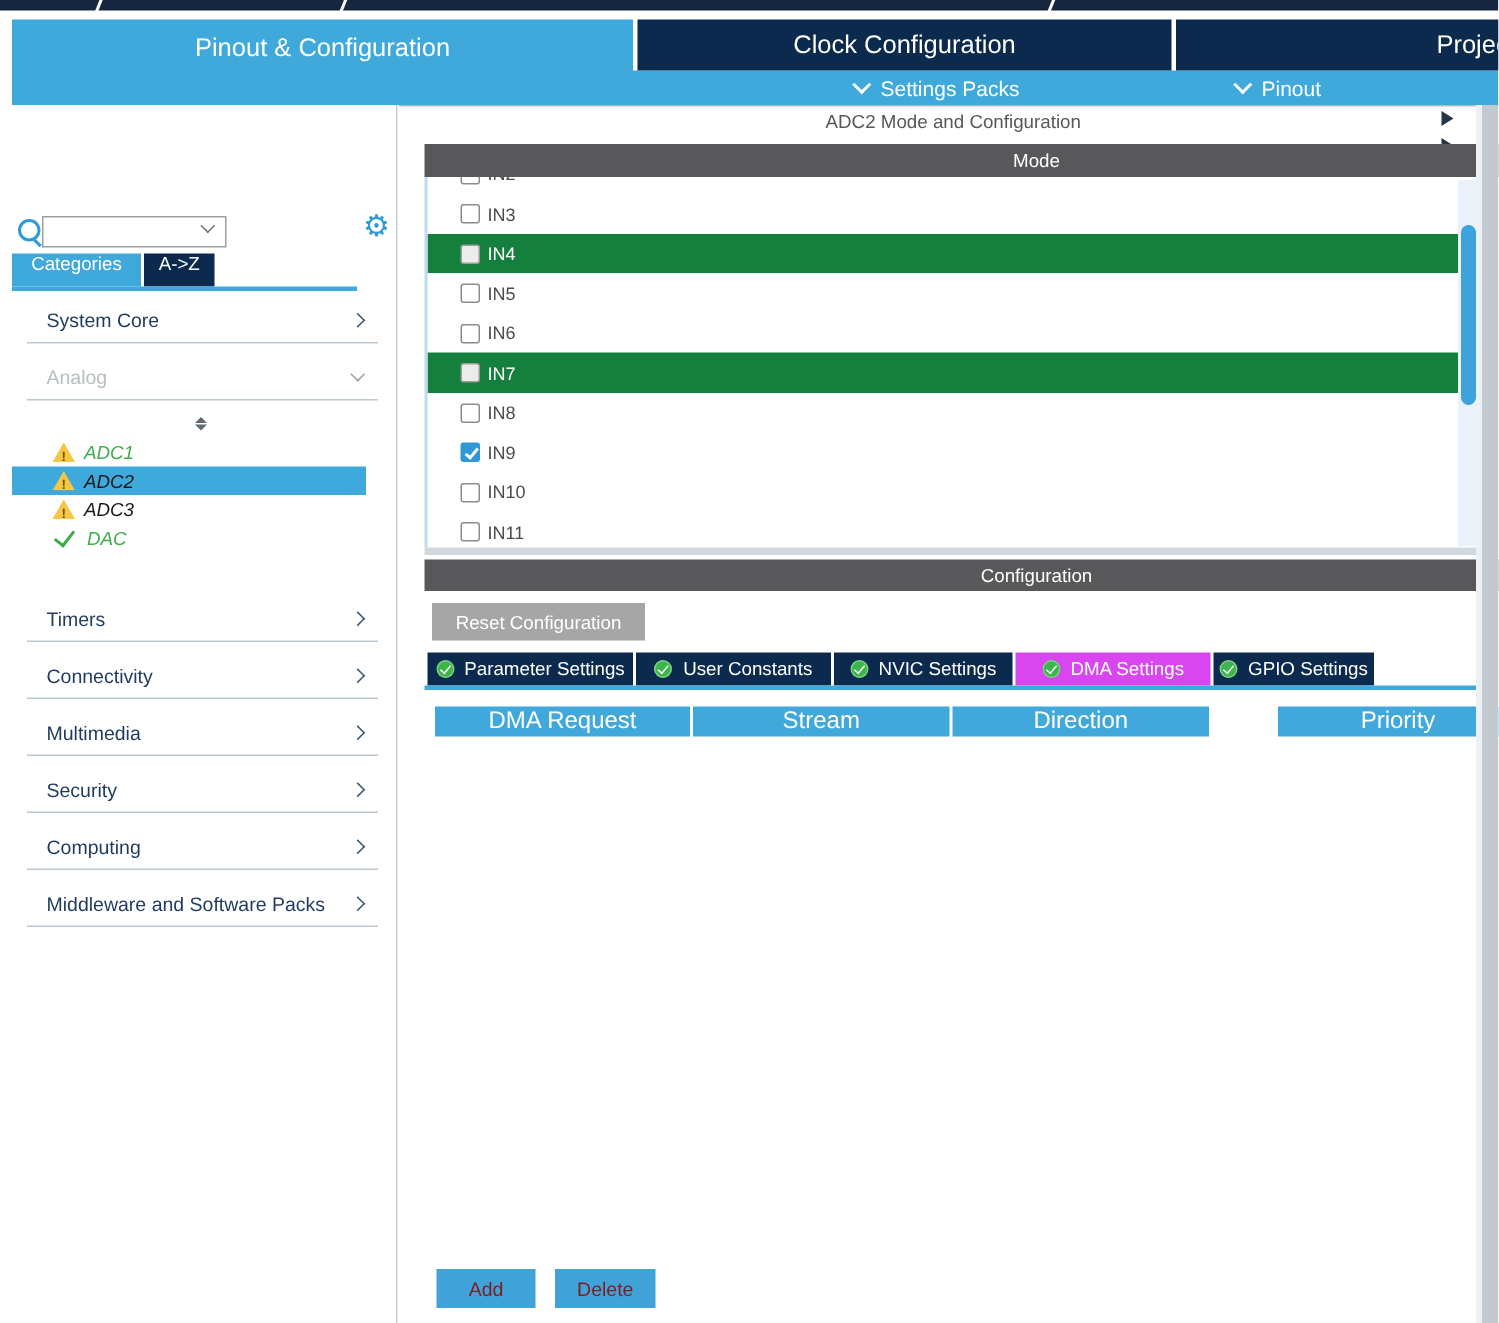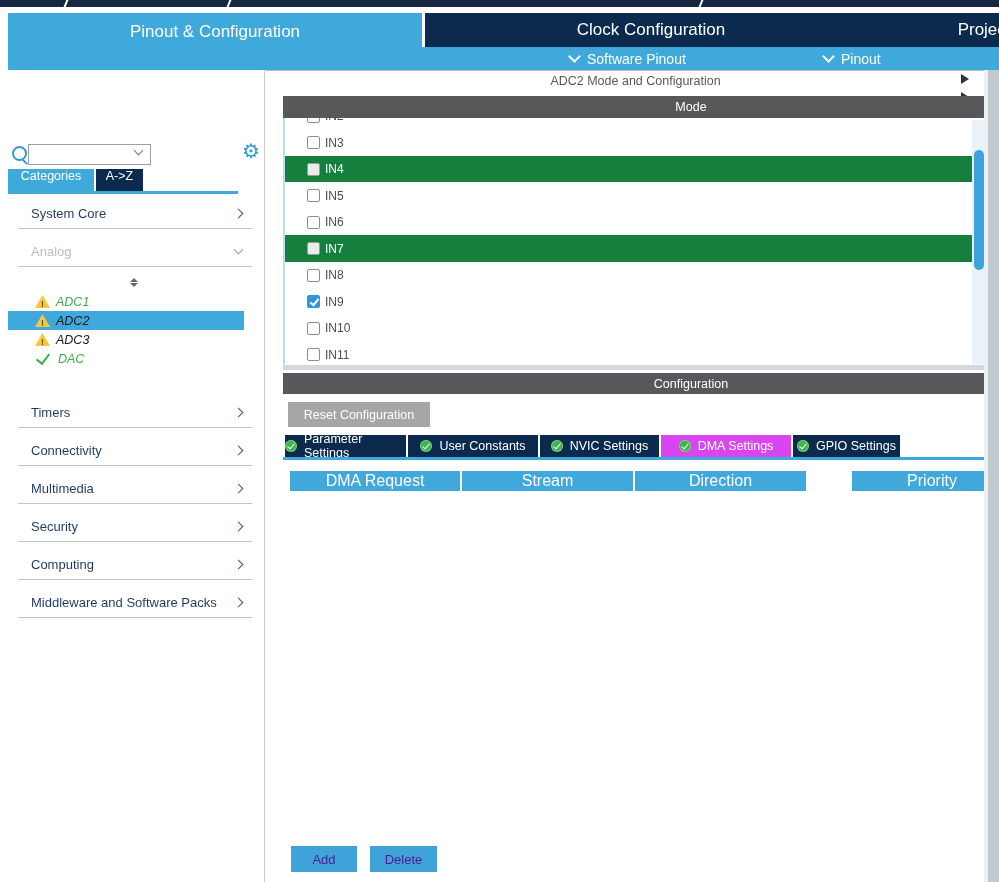--- a/index.html
+++ b/index.html
@@ -9,21 +9,21 @@
   
   .topstrip{position:absolute;left:0;top:0;width:999px;height:7px;background:#17263F;}
   .slash{position:absolute;top:-2px;width:2px;height:11px;background:#fff;transform:rotate(22deg);}
 
   
   .subbar{position:absolute;left:8px;top:47px;width:991px;height:23px;background:#3FA9DC;}
   .tab-main{position:absolute;top:13px;height:34px;background:#0B2A4E;color:#fff;
     font-size:17px;display:flex;align-items:center;justify-content:center;}
   .tab-pinout{position:absolute;left:8px;top:13px;width:414px;height:57px;background:#3FA9DC;
     color:#fff;font-size:17px;display:flex;justify-content:center;padding-top:9px;box-sizing:border-box;}
-  .tab-clock{left:425px;width:356px;padding-left:48px;}
+  .tab-clock{left:425px;width:356px;}
   .tab-project{left:784px;width:472px;}
   .sub-item{position:absolute;top:47px;height:23px;display:flex;align-items:center;gap:8px;color:#fff;font-size:14px;}
   .chev{display:inline-block;width:7px;height:7px;border-right:2px solid currentColor;border-bottom:2px solid currentColor;}
   .chev.down{transform:rotate(45deg);margin-top:-4px;}
   .chev.right{transform:rotate(-45deg);}
   .chev.thin{width:6px;height:6px;border-width:1.5px;}
 
   
   .sidebar{position:absolute;left:0;top:70px;width:265px;height:812px;background:#fff;border-right:1px solid #C9CED2;box-sizing:border-box;}
   .mag{position:absolute;left:12px;top:76px;width:11px;height:11px;border:2px solid #2E9BD8;border-radius:50%;}
@@ -72,35 +72,35 @@
   .cb.on::after{content:"";position:absolute;left:4px;top:1px;width:3px;height:7px;border-right:2px solid #fff;border-bottom:2px solid #fff;transform:rotate(40deg);}
   .mode-row .mlabel{margin-left:5px;font-size:12px;color:#4C4C4C;}
   .mode-row.hl .mlabel{color:#fff;}
   .vtrack{position:absolute;left:972px;top:120px;width:14px;height:244px;background:#E9F2FA;}
   .vthumb{position:absolute;left:974px;top:150px;width:10px;height:120px;background:#3EA2DC;border-radius:5px;}
   .hstrip{position:absolute;left:283px;top:365px;width:705px;height:5px;background:#D2D9DE;}
   .reset-btn{position:absolute;left:288px;top:402px;width:142px;height:25px;background:#A6A6A6;color:#fff;font-size:12.5px;display:flex;align-items:center;justify-content:center;}
   .stabs{position:absolute;left:285px;top:435px;display:flex;}
   .stab{height:22px;background:#0B2A4E;color:#fff;font-size:12.5px;display:flex;align-items:center;justify-content:center;gap:7px;margin-right:2px;}
   .stab.active{background:#d946ef;}
-  .stab:nth-child(1){width:121px;}
+  .stab:nth-child(1){width:137px;}
   .stab:nth-child(2){width:130px;text-align:center;}
   .stab:nth-child(3){width:119px;}
   .stab:nth-child(4){width:130px;}
   .stab:nth-child(5){width:107px;}
   .badge{width:12px;height:12px;border-radius:50%;background:#3CB54A;position:relative;flex:0 0 auto;box-shadow:inset 0 0 0 1px rgba(255,255,255,0.35);}
   .badge::after{content:"";position:absolute;left:4px;top:2px;width:3px;height:6px;border-right:1.5px solid #fff;border-bottom:1.5px solid #fff;transform:rotate(40deg);}
   .tab-underline{position:absolute;left:283px;top:457px;width:705px;height:3px;background:#3FA9DC;}
   .thead{position:absolute;left:290px;top:471px;display:flex;gap:2px;}
   .hcell{height:20px;background:#41A8DB;color:#fff;font-size:16px;display:flex;align-items:center;justify-content:center;}
   .hcell:nth-child(1){width:170px;}
   .hcell:nth-child(2){width:171px;}
   .hcell:nth-child(3){width:171px;}
   .hcell:nth-child(4){width:160px;margin-left:44px;}
-  .btn{position:absolute;top:846px;height:26px;background:#3FA3DA;color:#4c1d95;font-size:13px;display:flex;align-items:center;justify-content:center;border:none;}
+  .btn{position:absolute;top:846px;height:26px;background:#3FA3DA;color:#7f1d1d;font-size:13px;display:flex;align-items:center;justify-content:center;border:none;}
   .btn.add{left:291px;width:66px;}
   .btn.del{left:370px;width:67px;}
   .edge-light{position:absolute;left:984px;top:70px;width:4px;height:812px;background:#ECF1F5;}
   .edge-gray{position:absolute;left:988px;top:70px;width:11px;height:812px;background:#C3CACF;}
 </style>
 </head>
 <body>
 
 <div id="stage">
 
@@ -115,21 +115,21 @@
     <span>Pinout &amp; Configuration</span>
   </div>
   <div class="tab-main tab-clock">
     <span>Clock Configuration</span>
   </div>
   <div class="tab-main tab-project">
     <span>Project Manager</span>
   </div>
   <div class="sub-item" style="left:570px">
     <span class="chev down"></span>
-    <span>Software Pinout</span>
+    <span>Settings Packs</span>
   </div>
   <div class="sub-item" style="left:824px">
     <span class="chev down"></span>
     <span>Pinout</span>
   </div>
 
   <div class="sidebar">
     <span class="mag"></span>
     <div class="searchbox">
       <span class="chev down thin"></span>

